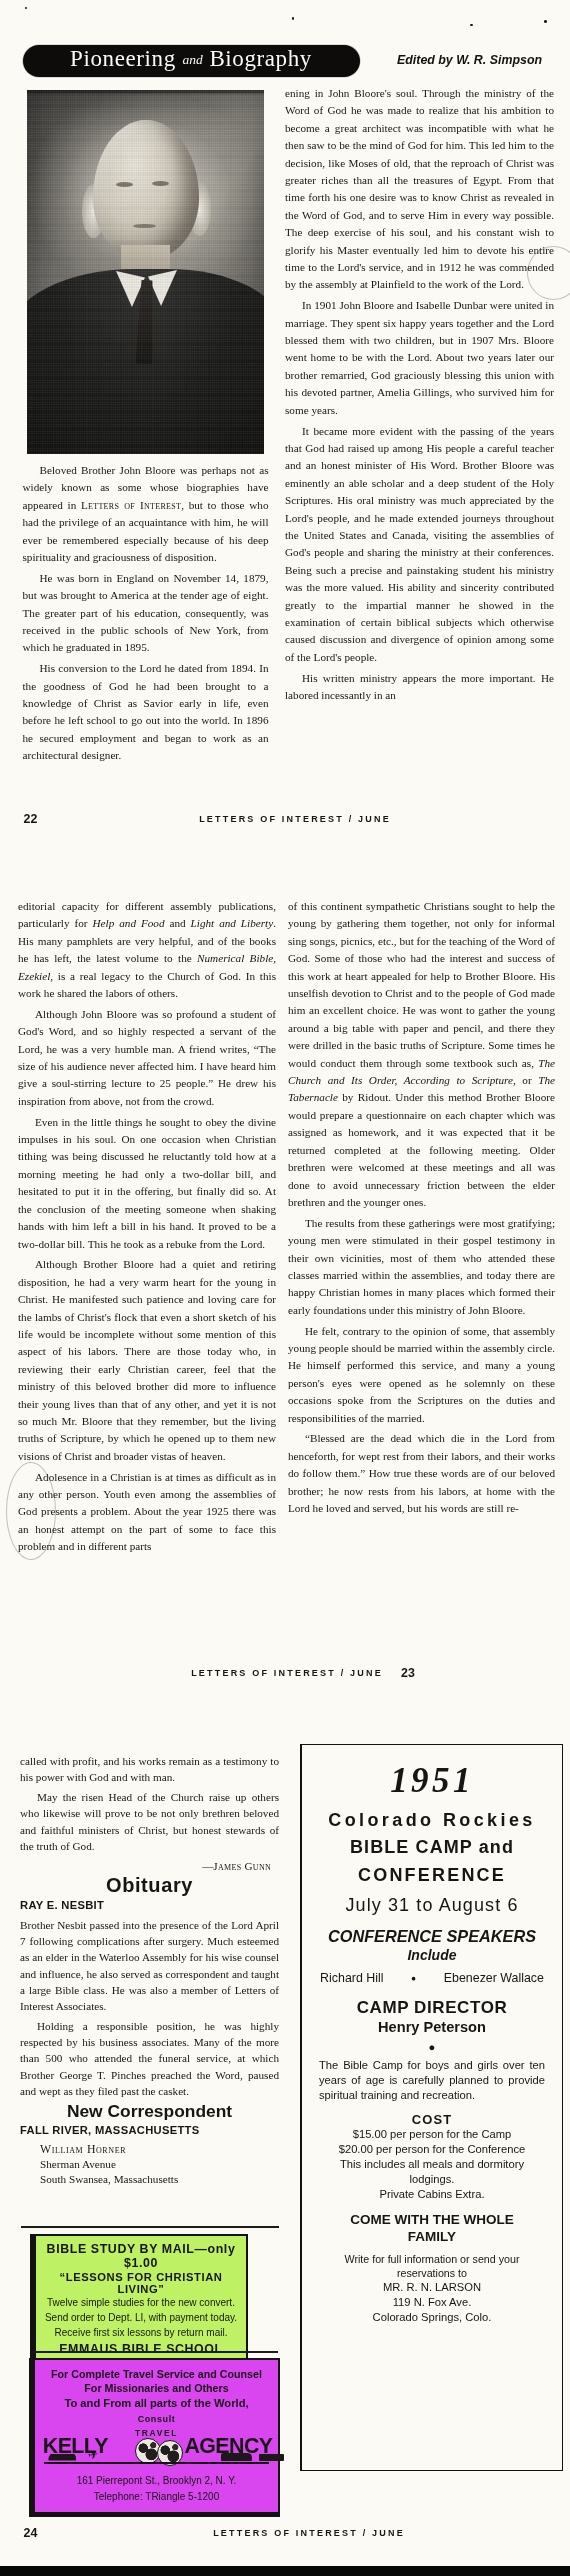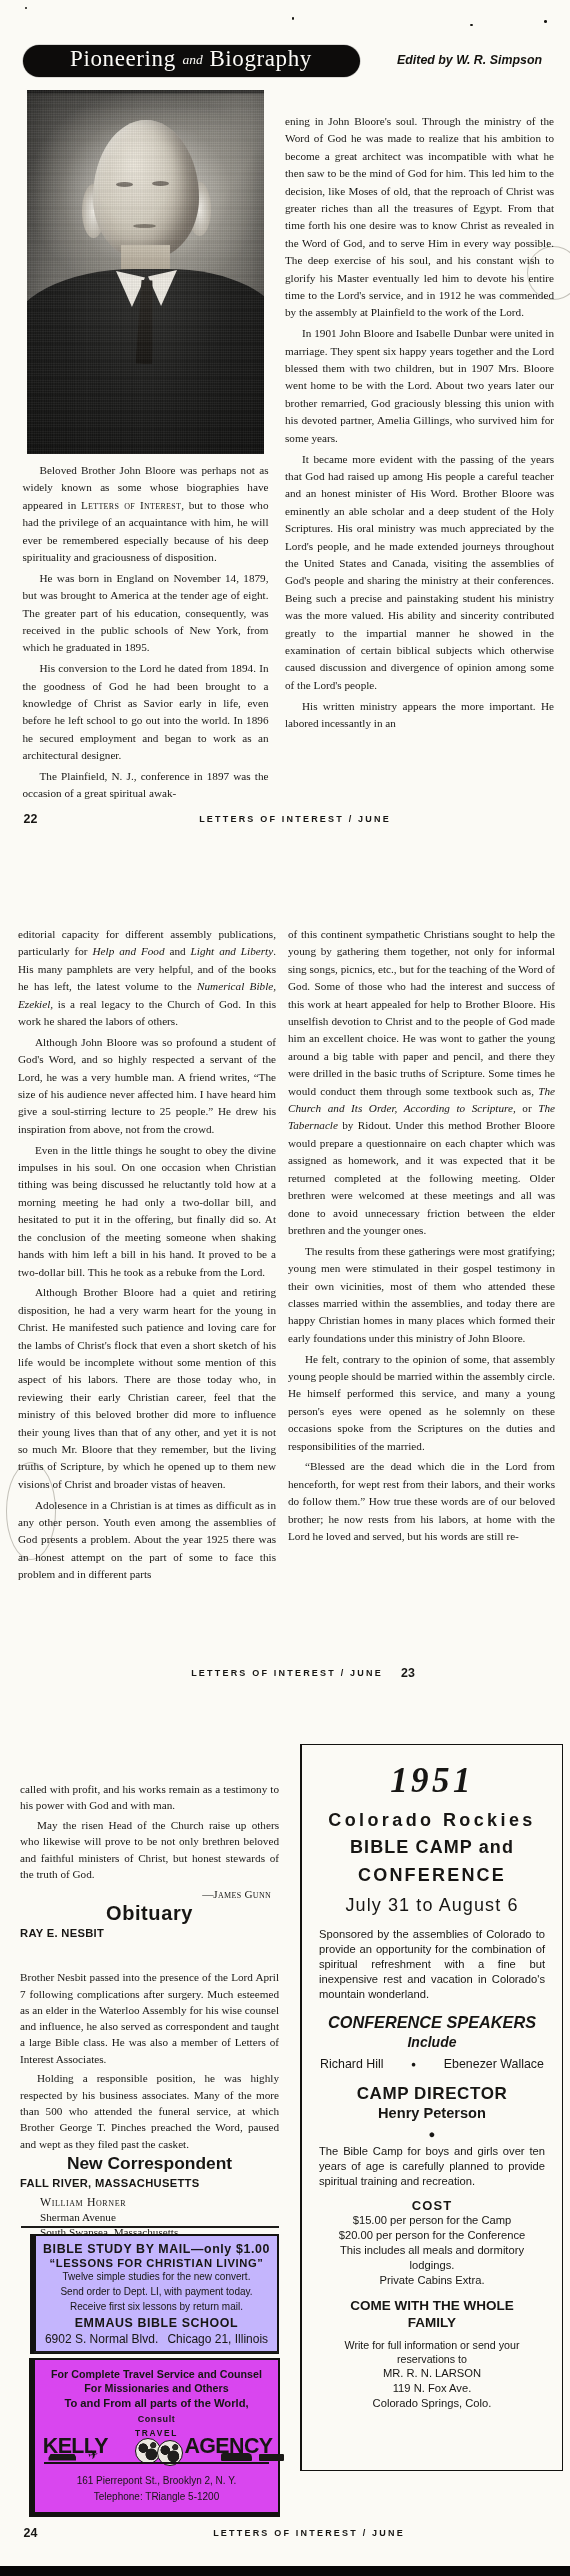--- a/index.html
+++ b/index.html
@@ -4,21 +4,21 @@
 <style>
   html,body { margin:0; padding:0; background:#e8e6e0; }
   #page {
     position:relative; width:570px; height:2576px; margin:0 auto;
     background:#fbfaf5; overflow:hidden;
     font-family:"Liberation Serif","DejaVu Serif",serif; color:#171614;
   }
   
   .col { position:absolute; text-align:justify; font-size:11.2px; line-height:17.4px; }
   .col p { margin:0 0 3.4px 0; text-indent:17px; }
-  .col p.cont { text-indent:0;margin-top:28px; }
+  .col p.cont { text-indent:0; }
   .seg-i { font-style:italic; }
   .seg-sc { font-variant:small-caps; letter-spacing:0.3px; }
 
   
   .banner {
     position:absolute; left:22.5px; top:45px; width:337px; height:31.5px;
     background:#0d0c0b; border-radius:17px;
     display:flex; align-items:center; justify-content:center; gap:6.7px;
     color:#fcfbf7; box-shadow:0 0 0 0.6px rgba(0,0,0,.25);
   }
@@ -86,24 +86,24 @@
     margin:0 0 1.1px; text-indent:0 !important; text-align:left; letter-spacing:0.3px; }
   .h-nc { font-family:"Liberation Sans",sans-serif; font-weight:bold; font-size:17.4px;
     text-align:center; margin:5.6px 0 2.2px; text-indent:0 !important; }
   .addr-line { text-indent:20px !important; margin:0 !important; line-height:15px !important; text-align:left; }
   .nc-name { font-variant:small-caps; font-size:11.8px; letter-spacing:0.6px; }
 
   .rule { position:absolute; height:1.7px; background:#1c1b19; }
 
   
   .emmaus {
-    position:absolute; left:30px; top:2234px; width:249px; box-sizing:border-box;
+    position:absolute; left:30px; top:2234px; width:218px; box-sizing:border-box;
     border:2.2px solid #131210; border-left-width:6.2px;
     padding:5.6px 6.7px 6.7px; text-align:center;
-    font-family:"Liberation Sans","DejaVu Sans",sans-serif; background:#c4b5fd;
+    font-family:"Liberation Sans","DejaVu Sans",sans-serif; background:#bef264;
   }
   .em-l1 { font-weight:bold; font-size:12.4px; letter-spacing:0.6px; }
   .em-l2 { font-weight:bold; font-size:11.2px; letter-spacing:0.6px; margin-top:1.7px; }
   .em-sm { font-size:10px; line-height:13.5px; margin-top:1.1px; }
   .em-school { font-weight:bold; font-size:12.4px; margin-top:2.8px; letter-spacing:0.6px; }
   .em-addr { display:flex; justify-content:space-between; font-size:12px; margin-top:1.7px; padding:0 2.2px; }
 
   
   .kelly {
     position:absolute; left:29px; top:2358px; width:251px; box-sizing:border-box;
@@ -199,21 +199,20 @@
       <div class="ph-collar ph-collar-l"></div>
       <div class="ph-collar ph-collar-r"></div>
       <div class="ph-tie"></div>
       <div class="ph-grain"></div>
     </div>
 
     <div class="col" style="left:22.5px;top:462px;width:246px;">
       <p><span>Beloved Brother John Bloore was perhaps not as widely known as some whose biographies have appeared in </span><span class="seg-sc">Letters of Interest</span><span>, but to those who had the privilege of an acquaintance with him, he will ever be remembered especially because of his deep spirituality and graciousness of disposition.</span></p>
       <p>He was born in England on November 14, 1879, but was brought to America at the tender age of eight. The greater part of his education, consequently, was received in the public schools of New York, from which he graduated in 1895.</p>
       <p>His conversion to the Lord he dated from 1894. In the goodness of God he had been brought to a knowledge of Christ as Savior early in life, even before he left school to go out into the world. In 1896 he secured employment and began to work as an architectural designer.</p>
-      <p>The Plainfield, N. J., conference in 1897 was the occasion of a great spiritual awak-</p>
     </div>
 
     <div class="col" style="left:285px;top:85px;width:269px;">
       <p class="cont">ening in John Bloore's soul. Through the ministry of the Word of God he was made to realize that his ambition to become a great architect was incompatible with what he then saw to be the mind of God for him. This led him to the decision, like Moses of old, that the reproach of Christ was greater riches than all the treasures of Egypt. From that time forth his one desire was to know Christ as revealed in the Word of God, and to serve Him in every way possible. The deep exercise of his soul, and his constant wish to glorify his Master eventually led him to devote his entire time to the Lord's service, and in 1912 he was commended by the assembly at Plainfield to the work of the Lord.</p>
       <p>In 1901 John Bloore and Isabelle Dunbar were united in marriage. They spent six happy years together and the Lord blessed them with two children, but in 1907 Mrs. Bloore went home to be with the Lord. About two years later our brother remarried, God graciously blessing this union with his devoted partner, Amelia Gillings, who survived him for some years.</p>
       <p>It became more evident with the passing of the years that God had raised up among His people a careful teacher and an honest minister of His Word. Brother Bloore was eminently an able scholar and a deep student of the Holy Scriptures. His oral ministry was much appreciated by the Lord's people, and he made extended journeys throughout the United States and Canada, visiting the assemblies of God's people and sharing the ministry at their conferences. Being such a precise and painstaking student his ministry was the more valued. His ability and sincerity contributed greatly to the impartial manner he showed in the examination of certain biblical subjects which otherwise caused discussion and divergence of opinion among some of the Lord's people.</p>
       <p>His written ministry appears the more important. He labored incessantly in an</p>
     </div>
 
     <div class="f-num" style="left:23.6px;top:812px;">22</div>
@@ -295,21 +294,20 @@
       <div class="k-addr">161 Pierrepont St., Brooklyn 2, N. Y.</div>
       <div class="k-addr">Telephone: TRiangle 5-1200</div>
     </div>
 
     <div class="colorado">
       <div class="co-year">1951</div>
       <div class="co-t1">Colorado Rockies</div>
       <div class="co-t2">BIBLE CAMP and</div>
       <div class="co-t3">CONFERENCE</div>
       <div class="co-dates">July 31 to August 6</div>
-      <div class="co-par">Sponsored by the assemblies of Colorado to provide an opportunity for the combination of spiritual refreshment with a fine but inexpensive rest and vacation in Colorado's mountain wonderland.</div>
       <div class="co-sph">CONFERENCE SPEAKERS</div>
       <div class="co-spsub">Include</div>
       <div class="co-speakers">
         <span>Richard Hill</span>
         <span style="font-size:8.4px;">●</span>
         <span>Ebenezer Wallace</span>
       </div>
       <div class="co-dirh">CAMP DIRECTOR</div>
       <div class="co-dirname">Henry Peterson</div>
       <div class="co-bullet">●</div>

